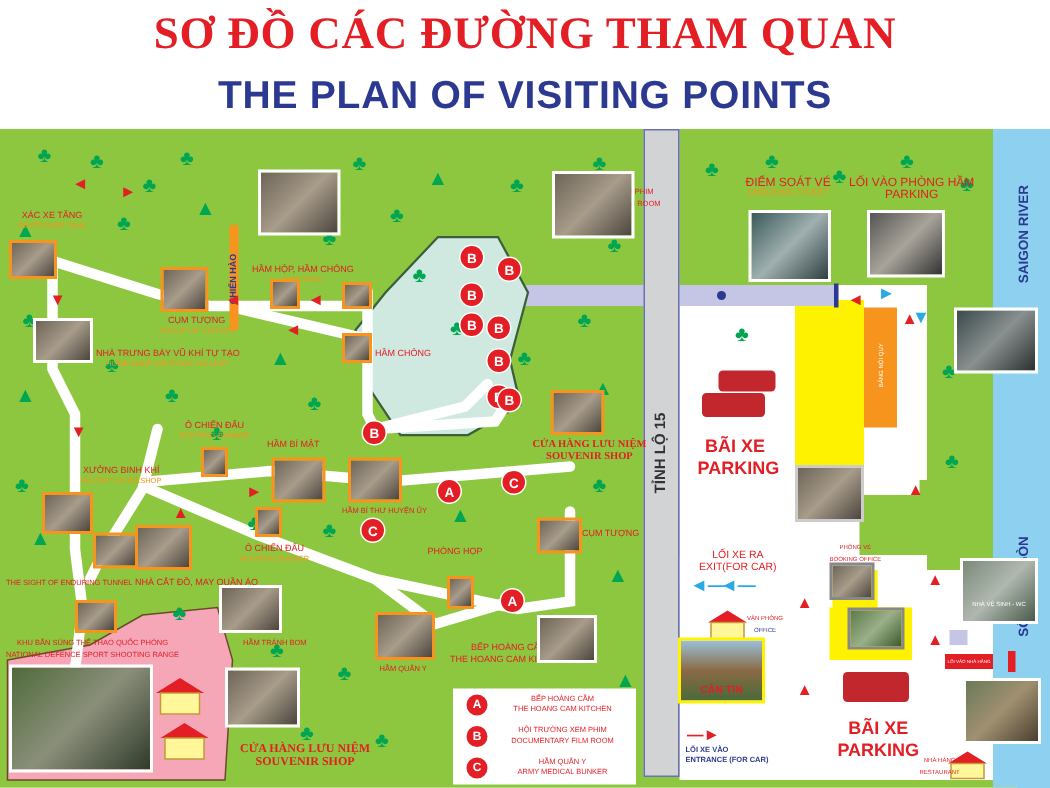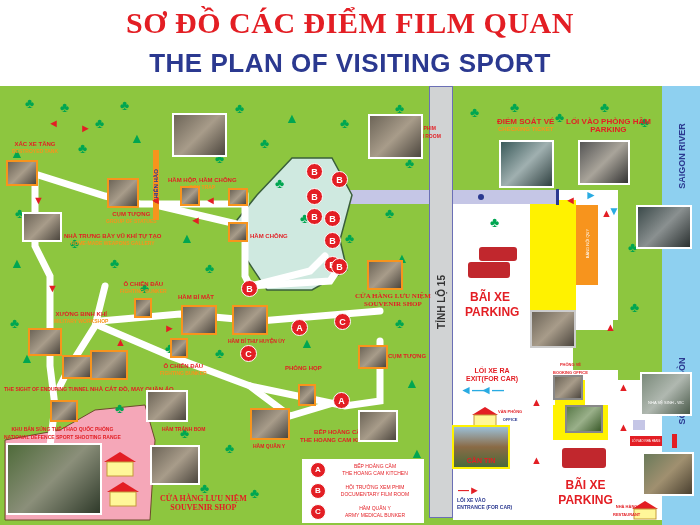--- a/index.html
+++ b/index.html
@@ -9,40 +9,40 @@
   .title-en{left:0;top:48px;width:700px;text-align:center;font-weight:bold;font-size:26px;color:#2b3990;letter-spacing:0.5px;}
   .map{left:0;top:86px;width:700px;height:439px;background:#8dc63f;}
   .river{left:662px;top:86px;width:38px;height:439px;background:#8ed0f0;}
   .road15{left:429px;top:86px;width:24px;height:432px;background:#d1d3d4;border:1px solid #6b6fb5;box-sizing:border-box;}
   .road15 span{position:absolute;left:50%;top:50%;transform:translate(-50%,-50%) rotate(-90deg);white-space:nowrap;font-size:10px;font-weight:bold;color:#333;}
   .white-area{background:#fff;}
   .yellow{background:#fff200;}
   .lavender{background:#c5c6e6;}
   .photo{border:2px solid #f7941d;background:linear-gradient(135deg,#6d6558,#a89c8a 50%,#4c463e);box-sizing:border-box;}
   .photo.w{border-color:#fff;}
-  .lbl{font-size:6px;color:#e31e24;font-weight:bold;text-align:center;white-space:nowrap;line-height:8px;}
+  .lbl{font-size:6px;color:#e31e24;font-weight:normal;text-align:center;white-space:nowrap;line-height:8px;}
   .lbl2{font-size:5px;color:#f7941d;text-align:center;white-space:nowrap;line-height:7px;}
   .marker{width:15px;height:15px;border-radius:50%;background:#e31e24;color:#fff;font-size:9px;font-weight:bold;display:flex;align-items:center;justify-content:center;border:1px solid #fff;}
   .red-arr{color:#e31e24;font-size:11px;font-weight:bold;line-height:10px;}
   .blue-arr{color:#29abe2;font-size:12px;font-weight:bold;line-height:10px;}
   .parking-lbl{color:#e31e24;font-weight:bold;text-align:center;font-size:12px;line-height:15px;}
   .legend{left:302px;top:459px;width:122px;height:64px;background:#fff;}
   .legend-row{display:flex;align-items:center;height:21px;padding-left:8px;}
   .legend-row .marker{width:14px;height:14px;font-size:8px;}
   .legend-row .txt{flex:1;text-align:center;font-size:5px;color:#e31e24;line-height:7px;}
   .tree{color:#00a651;font-size:14px;line-height:14px;}
   .vert-txt{position:absolute;transform:rotate(-90deg);white-space:nowrap;transform-origin:center;}
   .orange-board{background:#f7941d;}
   .bus{background:#c1272d;border-radius:3px;}
 </style>
 </head>
 <body>
 
-<div class="abs title-vn">SƠ ĐỒ CÁC ĐIỂM FILM QUAN</div>
-<div class="abs title-en">THE PLAN OF VISITING SPORT</div>
+<div class="abs title-vn">SƠ ĐỒ CÁC ĐƯỜNG THAM QUAN</div>
+<div class="abs title-en">THE PLAN OF VISITING POINTS</div>
 
 <div class="abs map"></div>
 
 <div class="abs river">
   <div class="vert-txt" style="left:-20px;top:65px;width:80px;text-align:center;font-size:9px;font-weight:bold;color:#2b3990;">SAIGON RIVER</div>
   <div class="vert-txt" style="left:-20px;top:300px;width:80px;text-align:center;font-size:9px;font-weight:bold;color:#2b3990;">SÔNG SÀI GÒN</div>
 </div>
 
 <div class="abs white-area" style="left:453px;top:190px;width:160px;height:140px;"></div>
 <div class="abs white-area" style="left:453px;top:330px;width:120px;height:60px;"></div>

